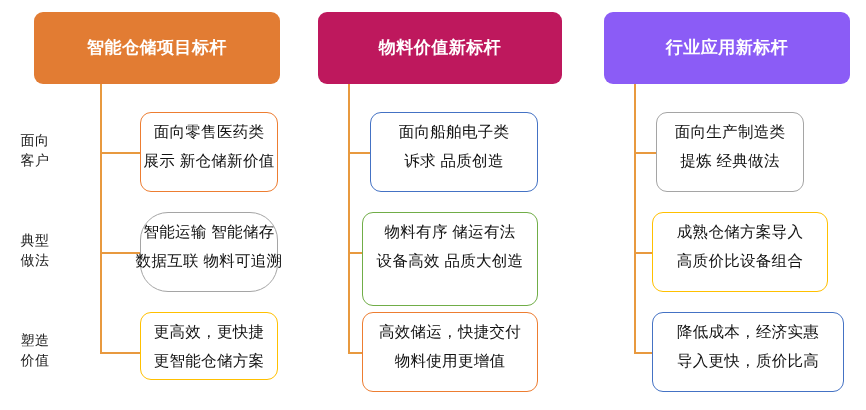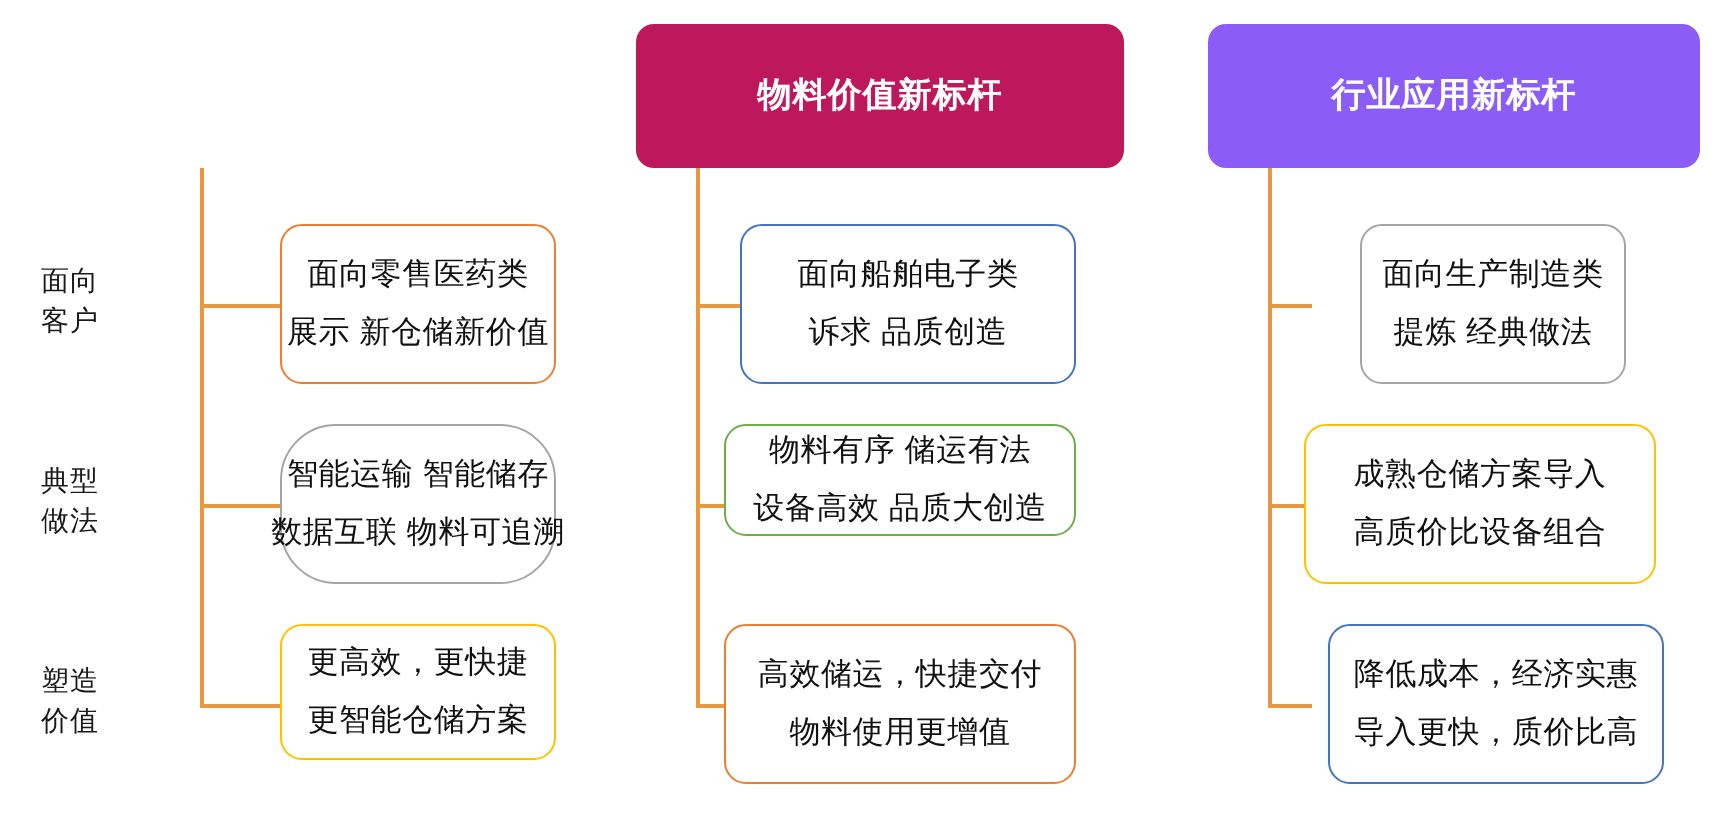--- a/index.html
+++ b/index.html
@@ -57,21 +57,21 @@
   
   .content-box {
     position: absolute;
     box-sizing: border-box;
     background: #ffffff;
     border: 1.6px solid #999999;
     border-radius: 11px;
     display: flex;
     flex-direction: column;
     align-items: center;
-    justify-content: center;
+    justify-content: flex-start;
     padding: 4px 6px;
   }
   .content-line {
     font-size: 15.5px;
     color: #111111;
     line-height: 1.25;
     white-space: nowrap;
     text-align: center;
     margin: 5px 0;
     letter-spacing: 0.3px;
@@ -87,20 +87,23 @@
     position: absolute;
     height: 1.6px;
     background: #E8993F;
   }
 </style>
 </head>
 <body>
 
 <div id="canvas">
 
+  <div class="header-box" style="left: 34px; width: 246px; background: rgb(226, 124, 51);">
+    <div class="header-label">智能仓储项目标杆</div>
+  </div>
 
   <div class="vline" style="left: 100px; top: 84px; height: 269px; background: rgb(232, 153, 63);"></div>
   <div class="hline" style="left: 100px; top: 152px; width: 40px; background: rgb(232, 153, 63);"></div>
   <div class="hline" style="left: 100px; top: 252px; width: 40px; background: rgb(232, 153, 63);"></div>
   <div class="hline" style="left: 100px; top: 352px; width: 40px; background: rgb(232, 153, 63);"></div>
 
   <div class="content-box" style="left:140px; top:112px; width:138px; height:80px; border-color:#ED7D31;">
     <div class="content-line">面向零售医药类</div>
     <div class="content-line">展示 新仓储新价值</div>
   </div>
@@ -122,50 +125,50 @@
   <div class="vline" style="left: 348px; top: 84px; height: 269px; background: rgb(232, 153, 63);"></div>
   <div class="hline" style="left: 348px; top: 152px; width: 22px; background: rgb(232, 153, 63);"></div>
   <div class="hline" style="left: 348px; top: 252px; width: 22px; background: rgb(232, 153, 63);"></div>
   <div class="hline" style="left: 348px; top: 352px; width: 22px; background: rgb(232, 153, 63);"></div>
 
   <div class="content-box" style="left:370px; top:112px; width:168px; height:80px; border-color:#4472C4;">
     <div class="content-line">面向船舶电子类</div>
     <div class="content-line">诉求 品质创造</div>
   </div>
 
-  <div class="content-box" style="left:362px; top:212px; width:176px; height:56px; border-color:#70AD47;">
+  <div class="content-box" style="left:362px; top:212px; width:176px; height:94px; border-color:#70AD47;">
     <div class="content-line">物料有序  储运有法</div>
     <div class="content-line">设备高效 品质大创造</div>
   </div>
 
   <div class="content-box" style="left:362px; top:312px; width:176px; height:80px; border-color:#ED7D31;">
     <div class="content-line">高效储运，快捷交付</div>
     <div class="content-line">物料使用更增值</div>
   </div>
 
   <div class="header-box" style="left: 604px; width: 246px; background: #8b5cf6;">
     <div class="header-label">行业应用新标杆</div>
   </div>
 
   <div class="vline" style="left: 634px; top: 84px; height: 269px; background: rgb(232, 153, 63);"></div>
   <div class="hline" style="left: 634px; top: 152px; width: 22px; background: rgb(232, 153, 63);"></div>
   <div class="hline" style="left: 634px; top: 252px; width: 22px; background: rgb(232, 153, 63);"></div>
   <div class="hline" style="left: 634px; top: 352px; width: 22px; background: rgb(232, 153, 63);"></div>
 
-  <div class="content-box" style="left:656px; top:112px; width:133px; height:80px; border-color:#A5A5A5;margin-left:24px;">
+  <div class="content-box" style="left:656px; top:112px; width:148px; height:80px; border-color:#A5A5A5;">
     <div class="content-line">面向生产制造类</div>
     <div class="content-line">提炼 经典做法</div>
   </div>
 
   <div class="content-box" style="left:652px; top:212px; width:176px; height:80px; border-color:#FFC000;">
     <div class="content-line">成熟仓储方案导入</div>
     <div class="content-line">高质价比设备组合</div>
   </div>
 
-  <div class="content-box" style="left:652px; top:312px; width:168px; height:80px; border-color:#4472C4;margin-left:12px;">
+  <div class="content-box" style="left:652px; top:312px; width:192px; height:80px; border-color:#4472C4;">
     <div class="content-line">降低成本，经济实惠</div>
     <div class="content-line">导入更快，质价比高</div>
   </div>
 
   <div class="row-label" style="top:130px;">
     <span>面向</span>
     <span>客户</span>
   </div>
   <div class="row-label" style="top:230px;">
     <span>典型</span>

